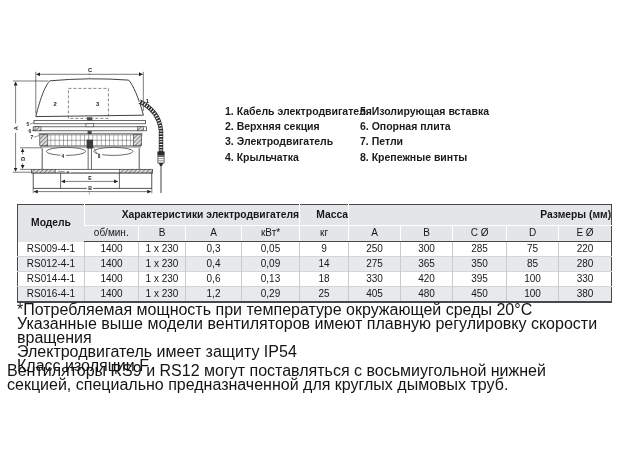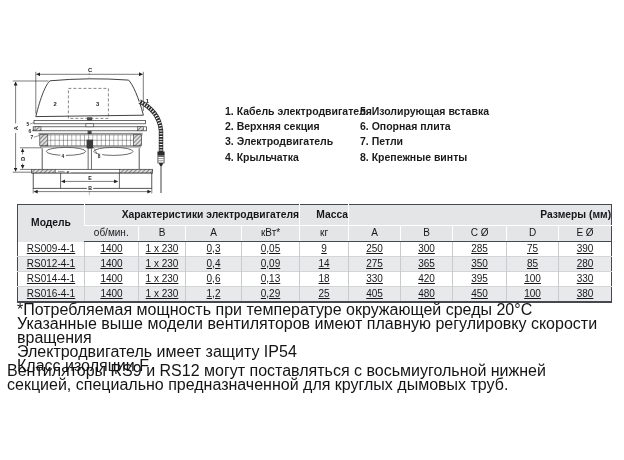--- a/index.html
+++ b/index.html
@@ -19,21 +19,21 @@
   
   #spec-table{position:absolute;left:17px;top:204px;width:594px;border-collapse:collapse;
               table-layout:fixed;font-size:10px;color:#17171a;
               border:1.2px solid #45484c;border-bottom-width:2px;}
   #spec-table th,#spec-table td{padding:0;text-align:center;vertical-align:middle;line-height:1.05;}
   #spec-table thead th{background:#e3e5e7;border-left:1.5px solid #fff;font-weight:normal;}
   #spec-table thead th:first-child{border-left:none;}
   #spec-table .h1 th{height:20px;font-weight:bold;font-size:10.3px;}
   #spec-table .h1 th:not(.model){border-bottom:1.5px solid #fff;text-align:right;}
   #spec-table .h2 th{height:15px;border-bottom:1.2px solid #45484c;}
-  #spec-table tbody td{height:14px;border-left:1px solid #c9ccce;text-decoration:underline;}
+  #spec-table tbody td{height:14px;border-left:1px solid #c9ccce;}
   #spec-table tbody td:first-child{border-left:none;}
   #spec-table tbody tr + tr td{border-top:1px solid #d3d5d7;text-align:center;}
   #spec-table tbody tr:nth-child(even){background:#e7e9eb;}
 
   
   #notes{position:absolute;left:17px;top:303px;font-size:16px;line-height:13.9px;color:#141416;}
   #closing-paragraph{position:absolute;left:7px;top:364px;width:548px;
                      font-size:16px;line-height:13.9px;color:#141416;}
 </style>
 </head>
@@ -220,21 +220,21 @@
           <td>RS009-4-1</td>
           <td>1400</td>
           <td>1 x 230</td>
           <td>0,3</td>
           <td>0,05</td>
           <td>9</td>
           <td>250</td>
           <td>300</td>
           <td>285</td>
           <td>75</td>
-          <td>390</td>
+          <td>220</td>
         </tr>
         <tr>
           <td>RS012-4-1</td>
           <td>1400</td>
           <td>1 x 230</td>
           <td>0,4</td>
           <td>0,09</td>
           <td>14</td>
           <td>275</td>
           <td>365</td>

